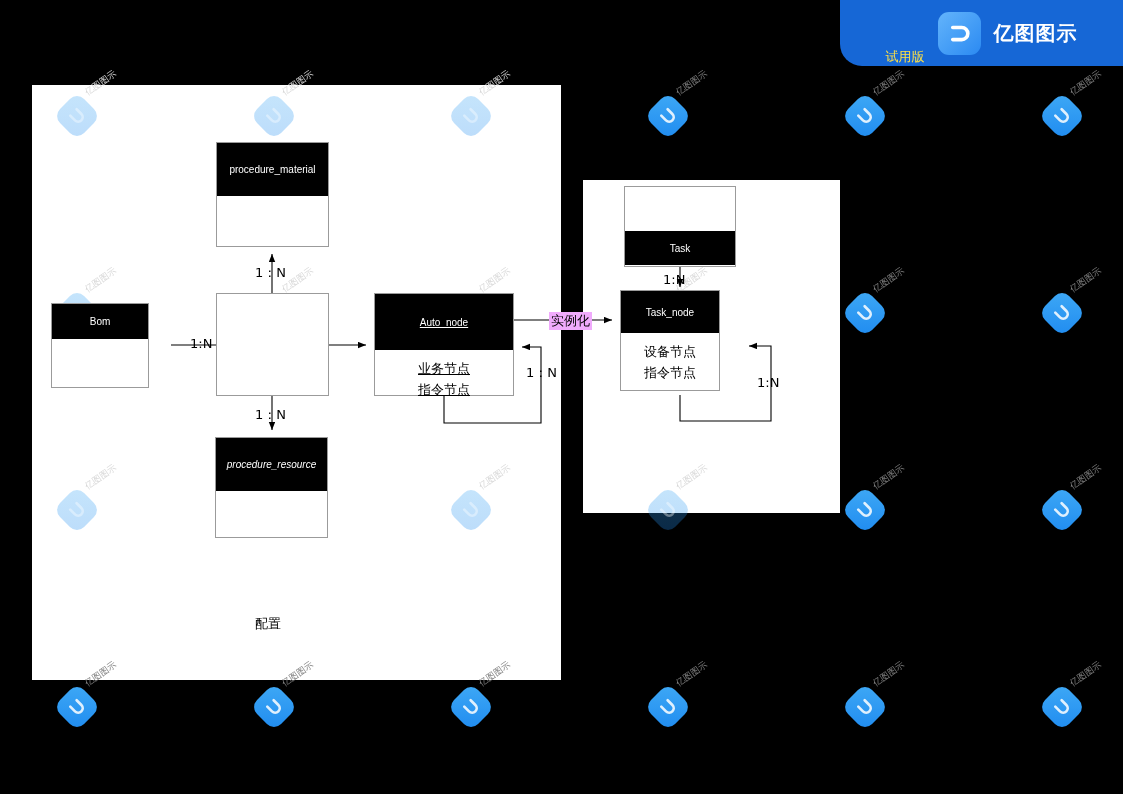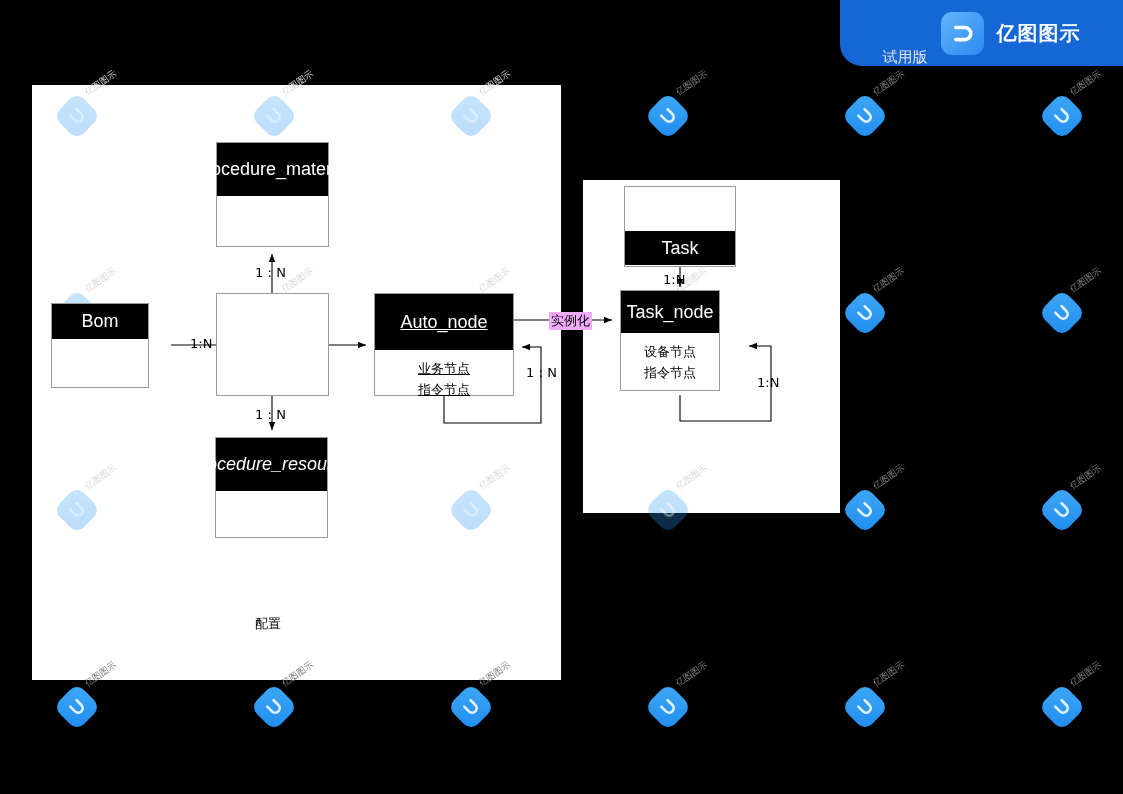--- a/index.html
+++ b/index.html
@@ -21,39 +21,39 @@
       transform:rotate(-35deg);transform-origin:0 50%;
       font-family:"DejaVu Sans",sans-serif;}
   .wm.on-white .wm-logo{opacity:.30;}
   .wm.on-white .wm-glyph{opacity:.45;}
   .wm.on-white .wm-text{color:#d8d8d8;}
 
   
   #trial-badge{position:absolute;right:0;top:0;width:283px;height:66px;
      background:#1667d6;border-bottom-left-radius:22px;z-index:20;
      display:flex;align-items:center;justify-content:center;gap:13px;}
-  #trial-badge .trial-word{color:#e5e5e5;font-size:15px;margin-top:48px;}
+  #trial-badge .trial-word{color:#fde047;font-size:13px;margin-top:48px;}
   #trial-badge .brand-logo{width:43px;height:43px;border-radius:11px;
      background:linear-gradient(135deg,#63b4fb 0%,#2b8af2 100%);
      display:flex;align-items:center;justify-content:center;}
   #trial-badge .brand-logo svg{width:27px;height:27px;}
   #trial-badge .brand-word{color:#fff;font-size:20px;font-weight:bold;
      letter-spacing:1px;}
 
   
   .panel{position:absolute;background:#fff;z-index:1;}
   #panel-config{left:32px;top:85px;width:529px;height:595px;}
   #panel-task{left:583px;top:180px;width:257px;height:333px;}
 
   
   .ent{position:absolute;z-index:10;border:1px solid #9b9b9b;
        box-sizing:border-box;background:#fff;}
   .ent .hdr{background:#000;color:#fff;box-sizing:border-box;
        display:flex;align-items:center;justify-content:center;
-       text-align:center;font-size:18px;line-height:19px;padding:2px 6px;}
+       text-align:center;font-size:10px;line-height:19px;padding:2px 6px;}
   .ent .body{box-sizing:border-box;display:flex;flex-direction:column;
        align-items:center;justify-content:center;text-align:center;
        font-size:13px;line-height:21px;color:#000;}
 
   #ent-procedure-material{left:216px;top:142px;width:113px;height:105px;}
   #ent-procedure-material .hdr{height:53px;}
   #ent-procedure-material .body{height:50px;}
 
   #ent-bom{left:51px;top:303px;width:98px;height:85px;}
   #ent-bom .hdr{height:35px;}

